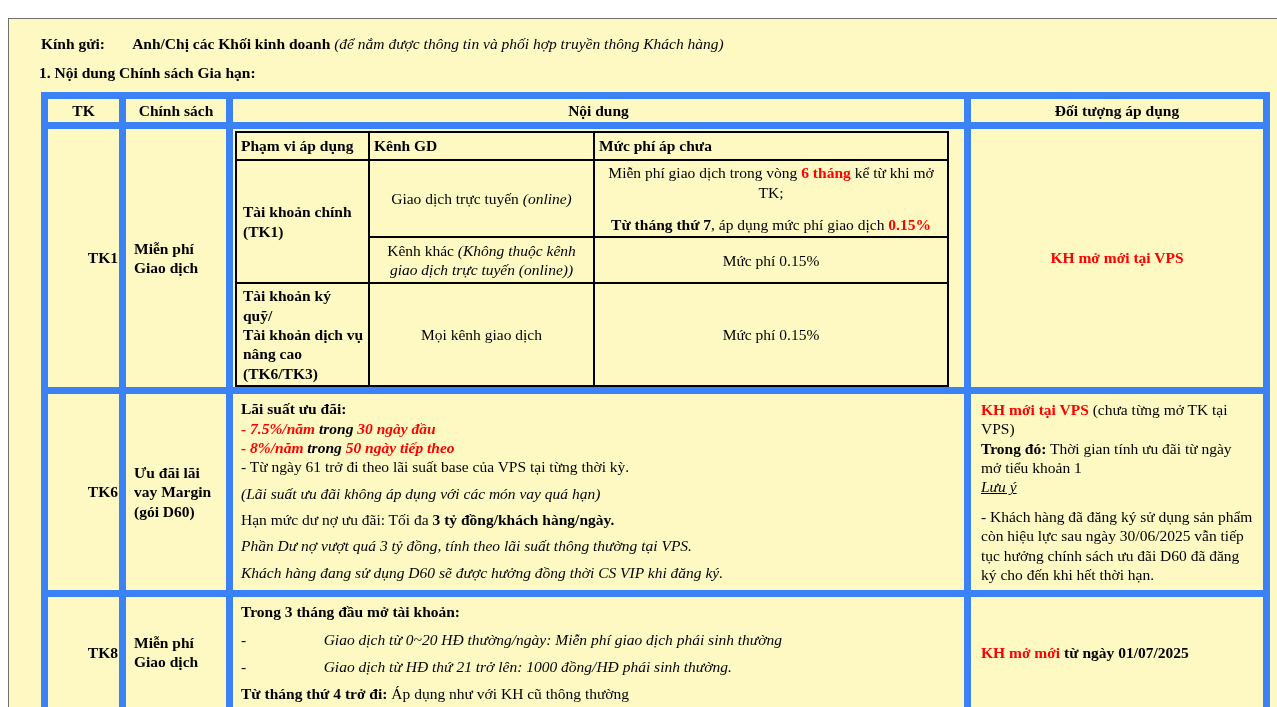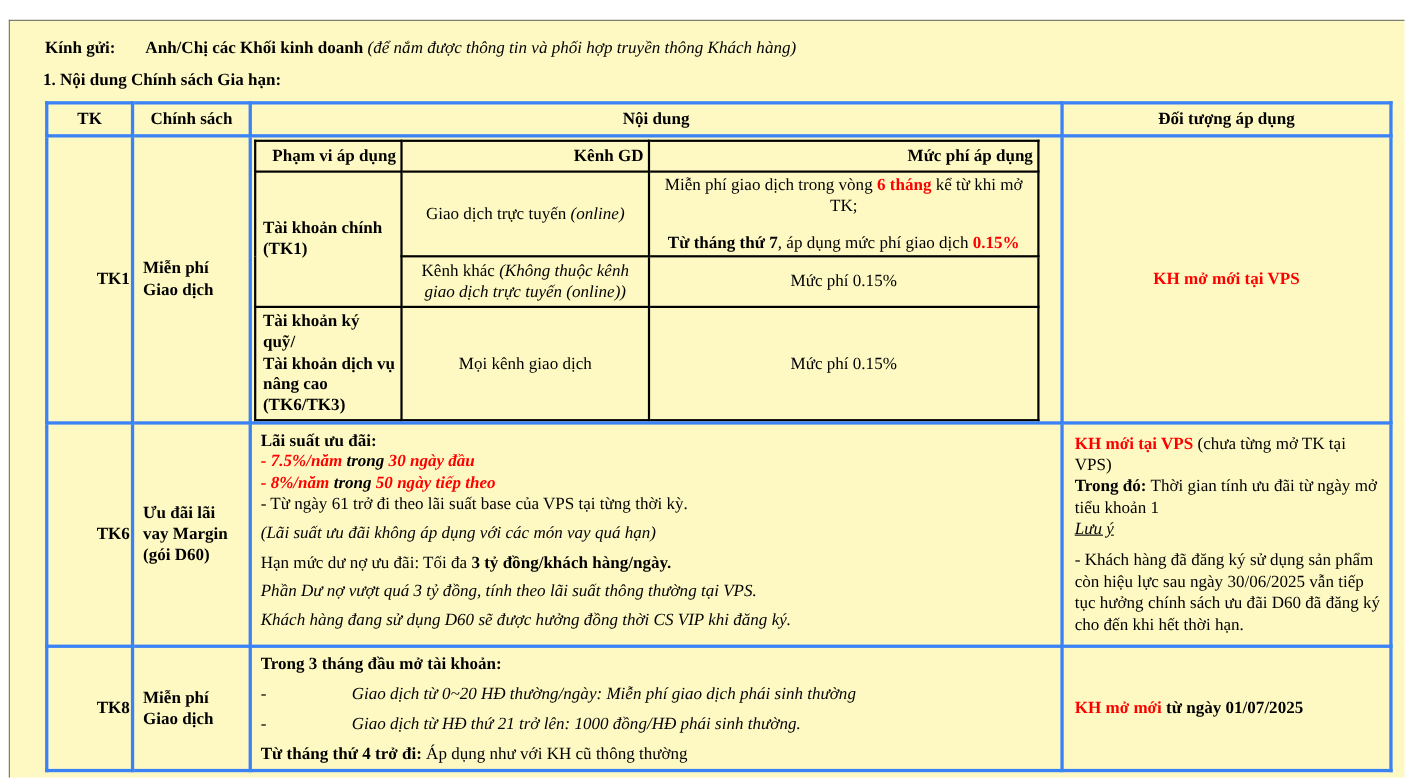--- a/index.html
+++ b/index.html
@@ -23,36 +23,36 @@
     border-top: 1px solid #707070;
     border-left: 1px solid #707070;
     background: #fef9c3;
   }
   .content { padding: 15px 0 0 32px; }
   .line { margin: 0 0 10px 0; white-space: pre-wrap; }
   .section-title { margin-bottom: 9px; margin-left: -2px; }
 
   table { border-collapse: collapse; }
   table.outer { width: 1222px; table-layout: fixed; }
-  table.outer th, table.outer td { border: 3px solid #3b82f6; }
+  table.outer th, table.outer td { border: 7px solid #3b82f6; }
   table.outer th {
     font-weight: bold; text-align: center; vertical-align: middle;
     padding: 2px 4px;
   }
   .cell-tk { text-align: right; vertical-align: middle; font-weight: bold; }
   .cell-policy { vertical-align: middle; text-align: left; padding: 4px 4px 4px 8px; white-space: pre-wrap; }
   .cell-inner { vertical-align: top; padding: 2px 0 0 2px; }
   .cell-content { vertical-align: top; text-align: left; padding: 5px 10px 4px 8px; }
   .cell-aud { vertical-align: middle; }
   .aud-center { text-align: center; padding: 2px 4px; white-space: pre-wrap; }
   .aud-left { text-align: left; padding: 2px 8px 2px 10px; }
 
   table.inner { width: 712px; table-layout: fixed; }
   table.inner th, table.inner td { border: 2px solid #000000; }
-  table.inner th { font-weight: bold; text-align: right; vertical-align: middle; padding: 2px 4px; }
+  table.inner th { font-weight: bold; text-align: left; vertical-align: middle; padding: 2px 4px; }
   .scope { font-weight: bold; text-align: left; vertical-align: middle; padding: 2px 4px 2px 6px; white-space: pre-wrap; }
   .ccell { text-align: center; vertical-align: middle; padding: 2px 8px; white-space: pre-wrap; }
 
   .para { white-space: pre-wrap; }
   .fee-paras .para + .para { margin-top: 13px; }
   .content-paras .para + .para { margin-top: 7px; }
   .content-paras-8 .para + .para { margin-top: 8px; }
   .aud-paras .para + .para { margin-top: 10px; }
 </style>
 </head>
@@ -88,21 +88,21 @@
             <table class="inner">
               <colgroup>
                 <col style="width:133px">
                     <col style="width:225px">
                     <col style="width:354px">
               </colgroup>
               <tbody>
                     <tr style="height:28px">
                 <th>Phạm vi áp dụng</th>
                 <th>Kênh GD</th>
-                <th>Mức phí áp dụng</th>
+                <th>Mức phí áp chưa</th>
               </tr>
               <tr style="height:77px">
                 <td class="scope" rowspan="2"><span style="font-weight: bold;">Tài khoản chính
 (TK1)</span></td>
                 <td class="ccell"><span>Giao dịch trực tuyến </span><span style="font-style: italic;">(online)</span></td>
                 <td class="ccell fee-paras"><div class="para"><span>Miễn phí giao dịch trong vòng </span><span style="font-weight: bold; color: rgb(255, 0, 0);">6 tháng</span><span> kể từ khi mở TK;</span></div><div class="para"><span style="font-weight: bold;">Từ tháng thứ 7</span><span>, áp dụng mức phí giao dịch </span><span style="font-weight: bold; color: rgb(255, 0, 0);">0.15%</span></div></td>
               </tr>
               <tr style="height:46px">
                 <td class="ccell"><span>Kênh khác </span><span style="font-style: italic;">(Không thuộc kênh giao dịch trực tuyến (online))</span></td>
                 <td class="ccell"><span>Mức phí 0.15%</span></td>

